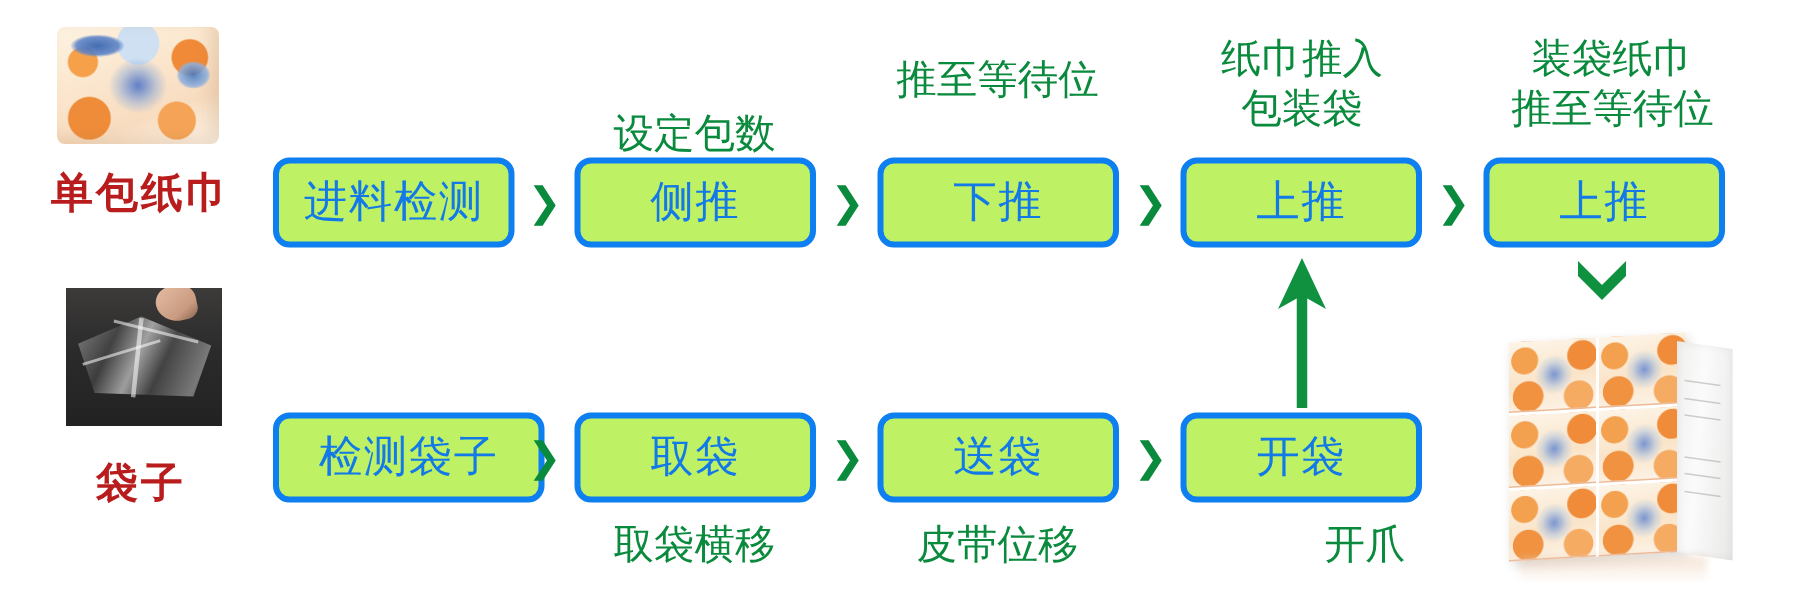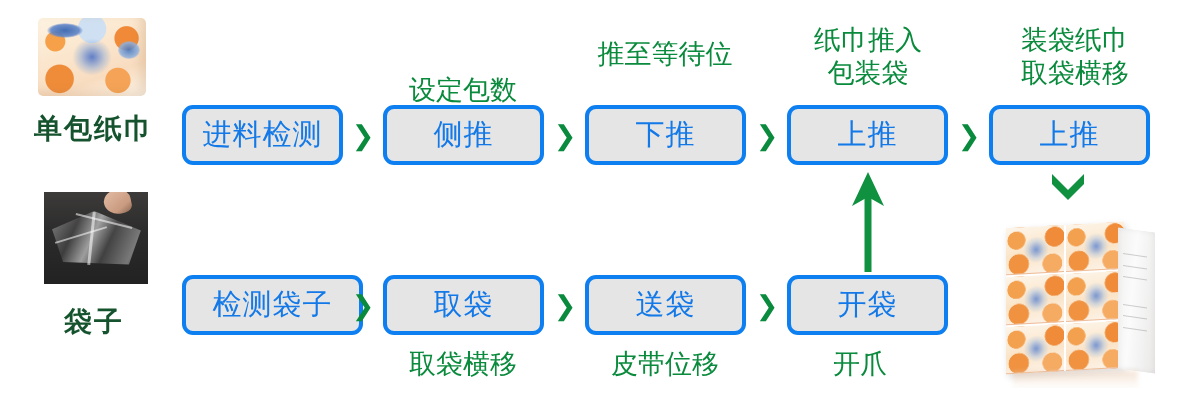--- a/index.html
+++ b/index.html
@@ -20,21 +20,21 @@
     width: 1201px;
     height: 406px;
   }
 
   
   .pbox {
     position: absolute;
     box-sizing: border-box;
     border: 4px solid #0d7ff0;
     border-radius: 11px;
-    background: #e5e5e5;
+    background: #bef264;
     color: #1379e8;
     font-size: 29px;
     font-weight: 400;
     letter-spacing: 1px;
     display: flex;
     align-items: center;
     justify-content: center;
     white-space: nowrap;
   }
 
@@ -57,21 +57,21 @@
     font-size: 27px;
     font-weight: 400;
     line-height: 1.22;
     text-align: center;
     white-space: pre-line;
   }
 
   
   .rowlabel {
     position: absolute;
-    color: #14532d;
+    color: #b91c1c;
     font-size: 28px;
     font-weight: bold;
     letter-spacing: 2px;
     text-align: center;
     white-space: nowrap;
   }
 
   
   .uparrow {
     position: absolute;
@@ -233,21 +233,21 @@
       <div class="crease c3"></div>
     </div>
   </div>
   <div class="rowlabel" style="left:10px; top:303px; width:168px;">袋子</div>
 
   <div class="cap" style="left:378px; top:38px; width:170px;margin-top:36px;">设定包数</div>
   <div class="cap" style="left:575px; top:38px; width:180px;">推至等待位</div>
   <div class="cap" style="left:787px; top:24px; width:162px;">纸巾推入
 包装袋</div>
   <div class="cap" style="left:987px; top:24px; width:176px;">装袋纸巾
-取袋横移</div>
+推至等待位</div>
 
   <div class="pbox" style="left:182px; top:105px; width:161px; height:60px;">进料检测</div>
   <div class="pbox" style="left:383px; top:105px; width:161px; height:60px;">侧推</div>
   <div class="pbox" style="left:585px; top:105px; width:161px; height:60px;">下推</div>
   <div class="pbox" style="left:787px; top:105px; width:161px; height:60px;">上推</div>
   <div class="pbox" style="left:989px; top:105px; width:161px; height:60px;">上推</div>
 
   <div class="chev" style="left:347px; top:120px; width:32px; height:30px;">❯</div>
   <div class="chev" style="left:549px; top:120px; width:32px; height:30px;">❯</div>
   <div class="chev" style="left:751px; top:120px; width:32px; height:30px;">❯</div>
@@ -257,21 +257,21 @@
   <div class="pbox" style="left:383px; top:275px; width:161px; height:60px;">取袋</div>
   <div class="pbox" style="left:585px; top:275px; width:161px; height:60px;">送袋</div>
   <div class="pbox" style="left:787px; top:275px; width:161px; height:60px;">开袋</div>
 
   <div class="chev" style="left:347px; top:290px; width:32px; height:30px;">❯</div>
   <div class="chev" style="left:549px; top:290px; width:32px; height:30px;">❯</div>
   <div class="chev" style="left:751px; top:290px; width:32px; height:30px;">❯</div>
 
   <div class="cap" style="left:378px; top:348px; width:170px;">取袋横移</div>
   <div class="cap" style="left:580px; top:348px; width:170px;">皮带位移</div>
-  <div class="cap" style="left:775px; top:348px; width:170px;">开爪</div>
+  <div class="cap" style="left:825px; top:348px; width:170px;">开爪</div>
 
   <div class="uparrow" style="left:848px; top:170px; width:40px; height:102px;">
     <svg width="40" height="102" viewBox="0 0 40 102">
       <line x1="20" y1="102" x2="20" y2="26" stroke="#0f9140" stroke-width="7"></line>
       <polygon points="20,2 4,36 20,27 36,36" fill="#0f9140"></polygon>
     </svg>
   </div>
 
   <div class="downchev" style="left:1050px; top:172px; width:36px; height:30px;">
     <svg width="36" height="30" viewBox="0 0 36 30">

